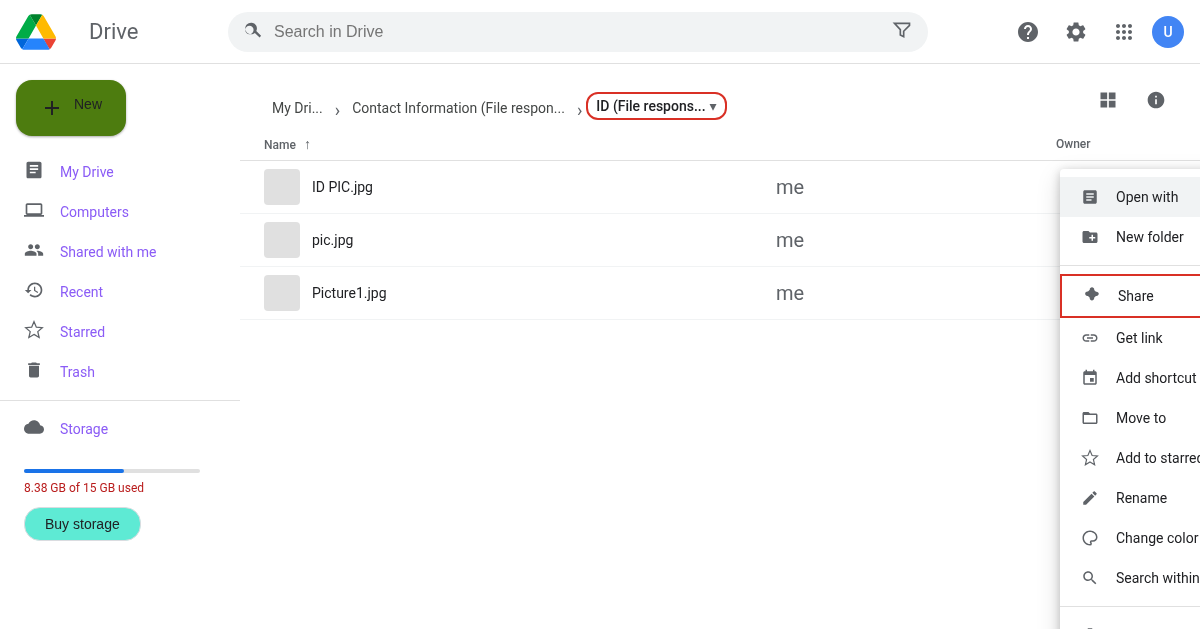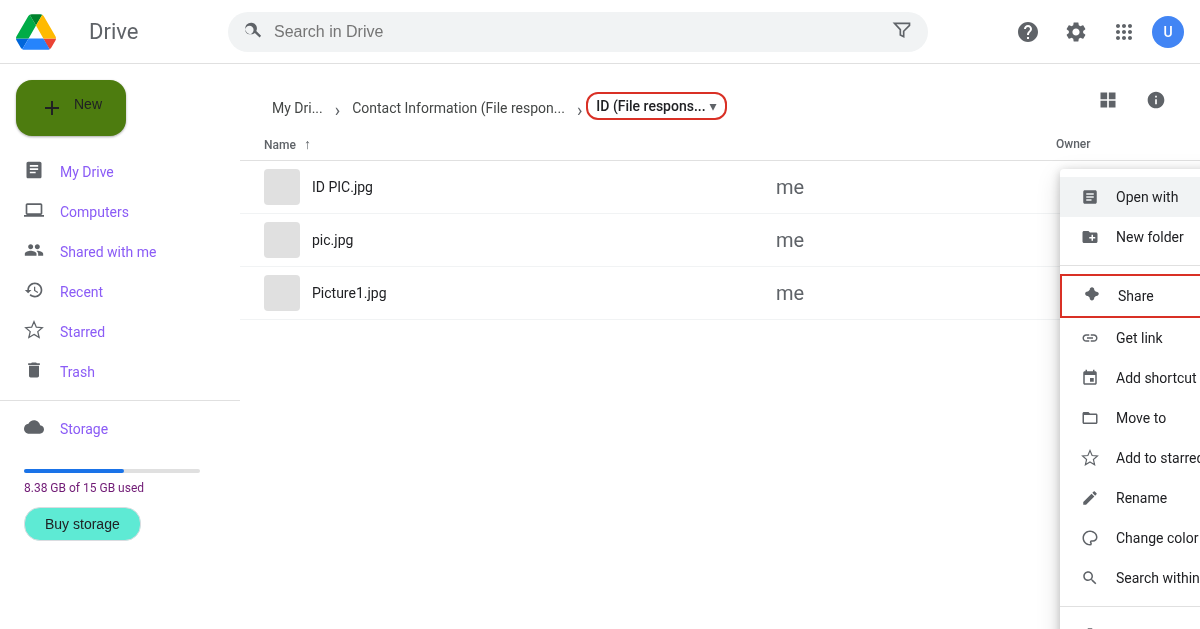--- a/index.html
+++ b/index.html
@@ -19,21 +19,21 @@
 
     
     .sidebar { width: 240px; padding: 8px 0; overflow-y: auto; flex-shrink: 0; }
     .new-btn { display: flex; align-items: flex-start; gap: 10px; margin: 8px 16px 16px; padding: 16px 24px; border-radius: 16px; background: #4d7c0f; box-shadow: 0 1px 3px rgba(0,0,0,0.2), 0 1px 2px rgba(0,0,0,0.15); cursor: pointer; font-size: 14px; font-weight: 500; color: #202124; border: none; }
     .nav-item { display: flex; align-items: center; gap: 16px; padding: 8px 24px; border-radius: 0 24px 24px 0; cursor: pointer; color: #8b5cf6; font-size: 14px; margin-right: 16px; }
     .nav-icon { font-size: 18px; color: #5f6368; width: 20px; text-align: center; }
     .sidebar-divider { height: 1px; background: #e0e0e0; margin: 8px 0; }
     .storage-section { padding: 12px 24px; }
     .storage-bar-bg { background: #e0e0e0; border-radius: 4px; height: 4px; width: 176px; margin: 8px 0; }
     .storage-bar-fill { background: #1a73e8; border-radius: 4px; height: 4px; width: 100px; }
-    .storage-text { font-size: 12px; color: #701a75; }
+    .storage-text { font-size: 12px; color: #b91c1c; }
     .buy-btn { margin-top: 12px; padding: 8px 20px; border: 1px solid #dadce0; border-radius: 16px; background: #5eead4; font-size: 14px; color: #202124; cursor: pointer; }
 
     
     .main { flex: 1; overflow: hidden; display: flex; flex-direction: column; padding: 0; position: relative; }
     .breadcrumb { display: flex; align-items: flex-end; padding: 16px 24px 8px; gap: 4px; font-size: 14px; color: #202124; }
     .breadcrumb-item { color: #444746; cursor: pointer; padding: 4px 8px; border-radius: 4px; }
     .breadcrumb-separator { color: #5f6368; font-size: 18px; }
     .breadcrumb-current { display: flex; align-items: center; gap: 4px; padding: 4px 8px; border-radius: 12px; font-weight: 500; border: 2px solid #d93025; background: #fff; cursor: pointer; }
     .breadcrumb-actions { margin-left: auto; display: flex; align-items: center; gap: 8px; }
 

